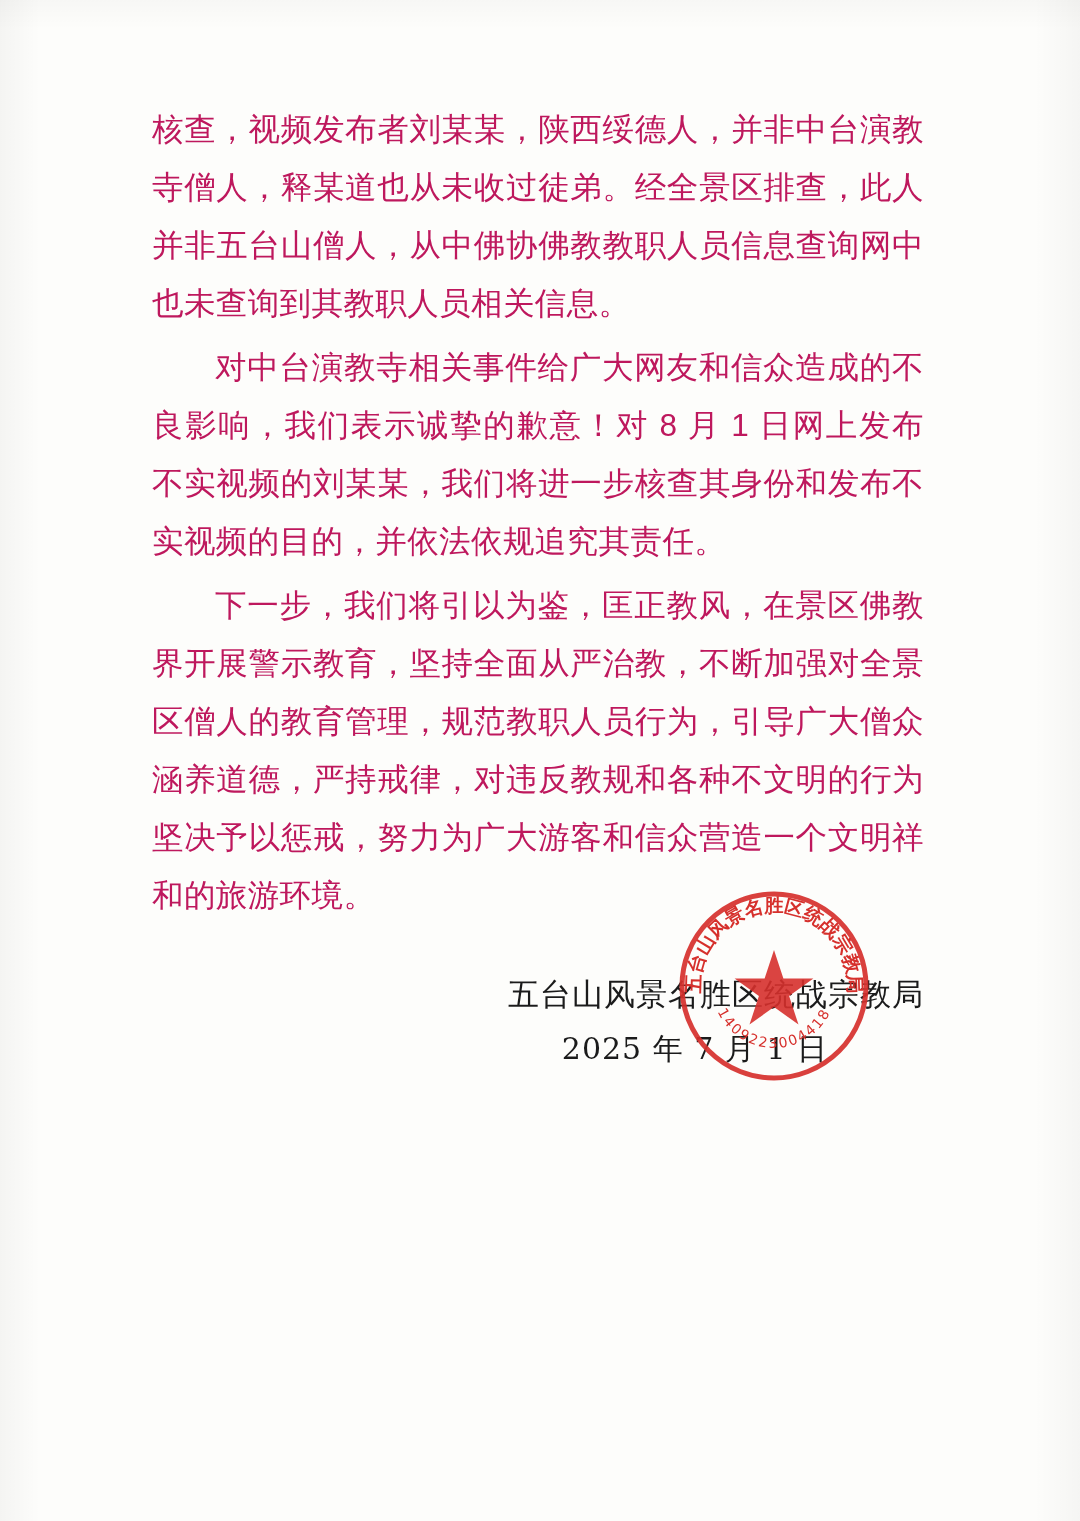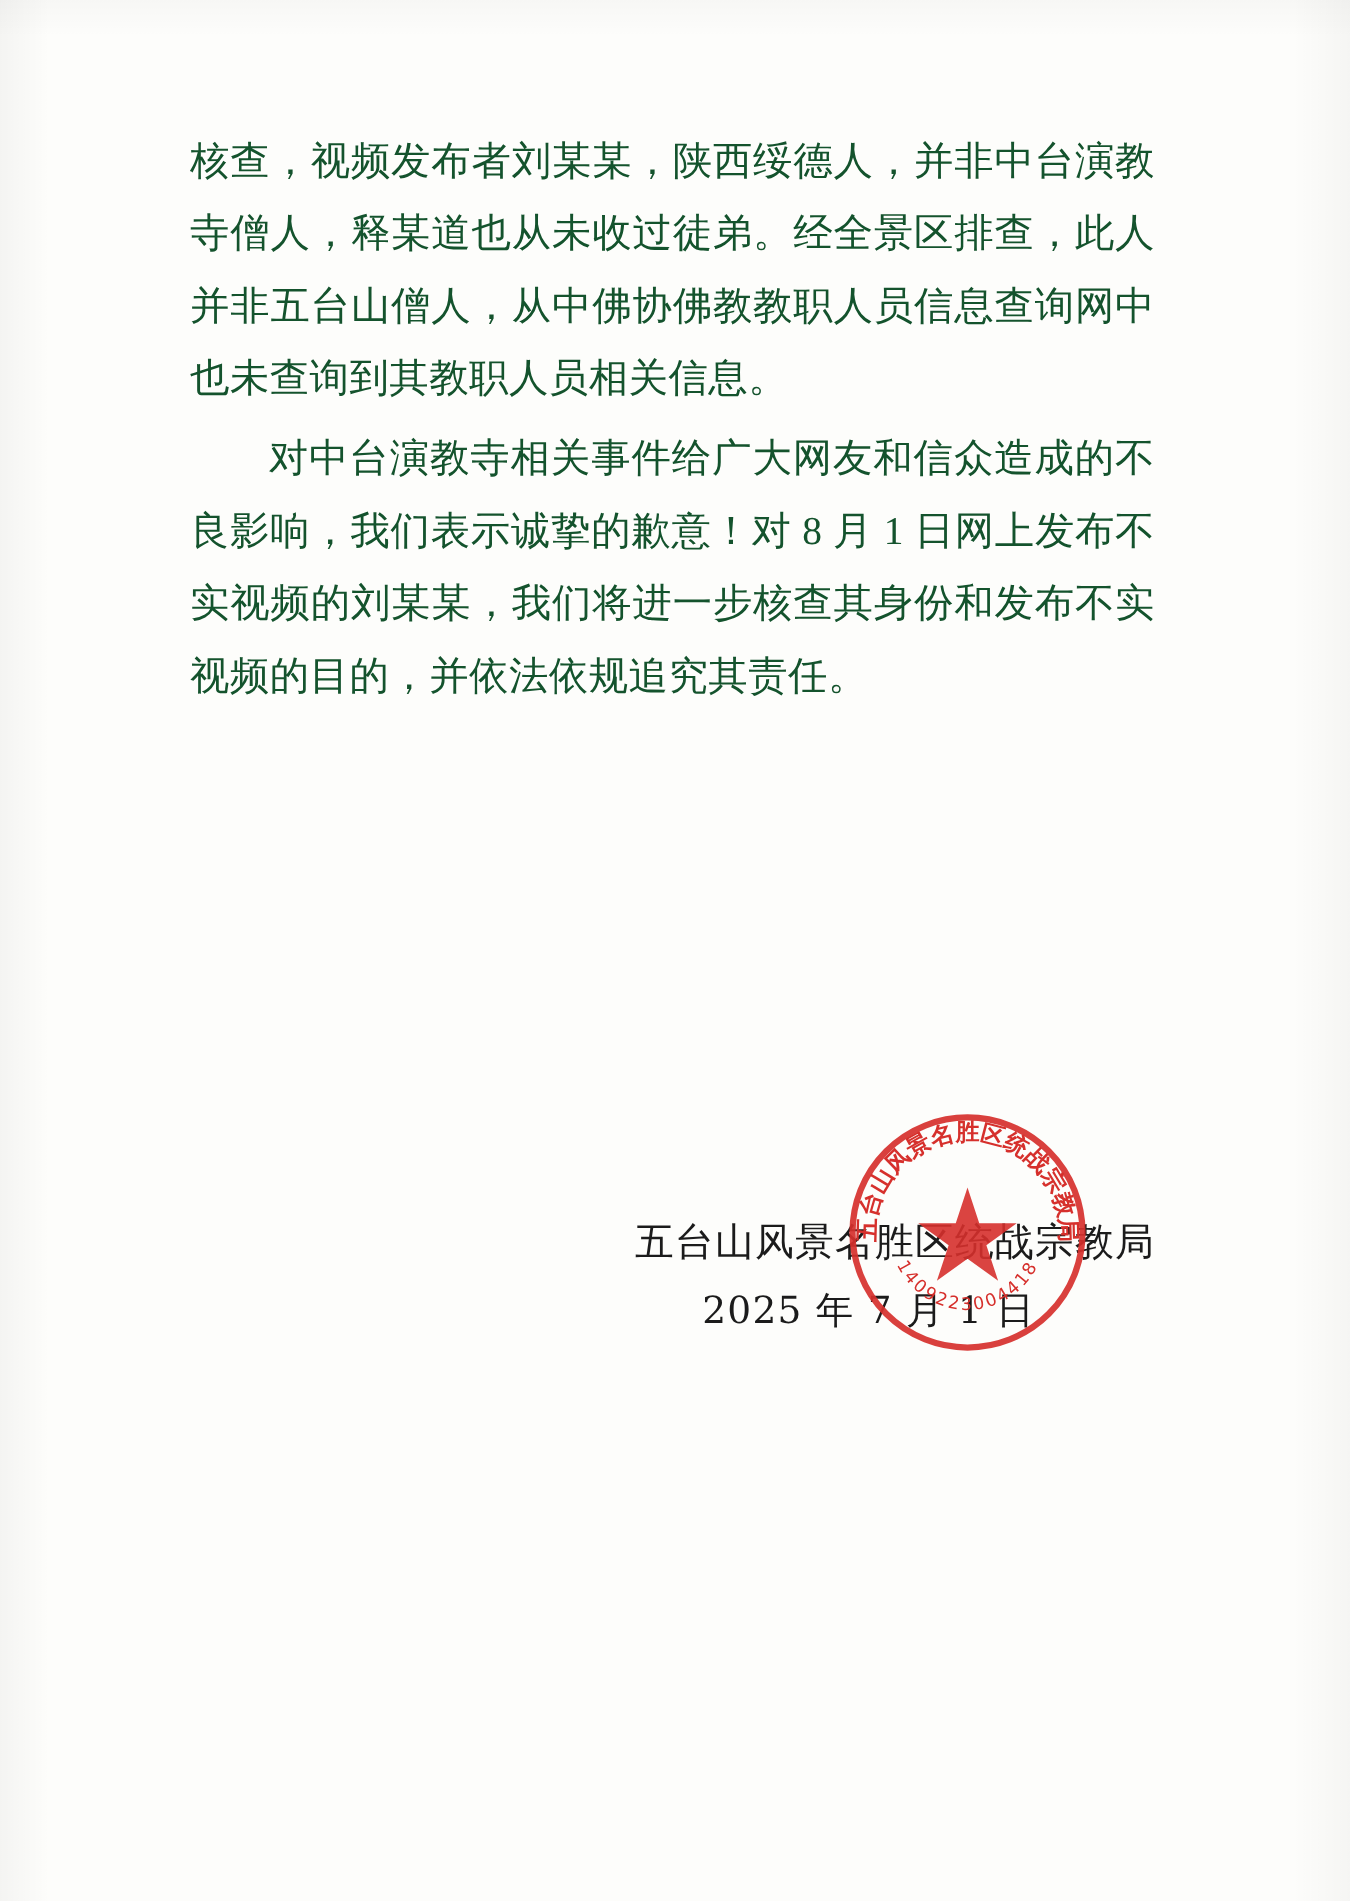--- a/index.html
+++ b/index.html
@@ -37,25 +37,25 @@
     position: absolute;
     left: 152px;
     top: 100px;
     width: 772px;
   }
 
   p.para {
     margin: 0 0 6px 0;
     font-size: 31.5px;
     line-height: 58px;
-    color: #14532d;
+    color: #be185d;
     text-align: justify;
     text-justify: inter-ideograph;
     letter-spacing: 0.4px;
-    font-family: Liberation Serif, serif;
+    font-family: Liberation Sans, sans-serif;
   }
   p.indent {
     text-indent: 2em;
   }
 
   .signature-block {
     position: absolute;
     right: 156px;
     top: 966px;
     width: 520px;
@@ -102,20 +102,21 @@
   }
 </style>
 </head>
 <body>
 
 <div class="page">
 
   <div class="doc-body">
     <p class="para">核查，视频发布者刘某某，陕西绥德人，并非中台演教寺僧人，释某道也从未收过徒弟。经全景区排查，此人并非五台山僧人，从中佛协佛教教职人员信息查询网中也未查询到其教职人员相关信息。</p>
     <p class="para indent">对中台演教寺相关事件给广大网友和信众造成的不良影响，我们表示诚挚的歉意！对 8 月 1 日网上发布不实视频的刘某某，我们将进一步核查其身份和发布不实视频的目的，并依法依规追究其责任。</p>
+    <p class="para indent">下一步，我们将引以为鉴，匡正教风，在景区佛教界开展警示教育，坚持全面从严治教，不断加强对全景区僧人的教育管理，规范教职人员行为，引导广大僧众涵养道德，严持戒律，对违反教规和各种不文明的行为坚决予以惩戒，努力为广大游客和信众营造一个文明祥和的旅游环境。</p>
   </div>
 
   <div class="signature-block">
     <div class="sig-line">五台山风景名胜区统战宗教局</div>
     <div class="sig-date">2025 年 7 月 1 日</div>
   </div>
 
   <div class="seal">
     <svg width="196" height="196" viewBox="0 0 196 196" xmlns="http://www.w3.org/2000/svg">
       <defs>

